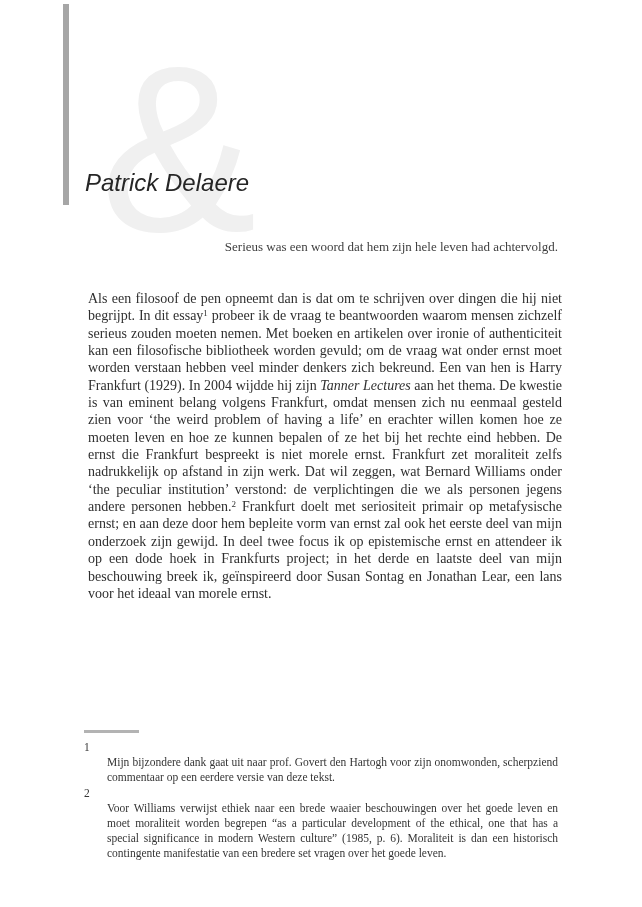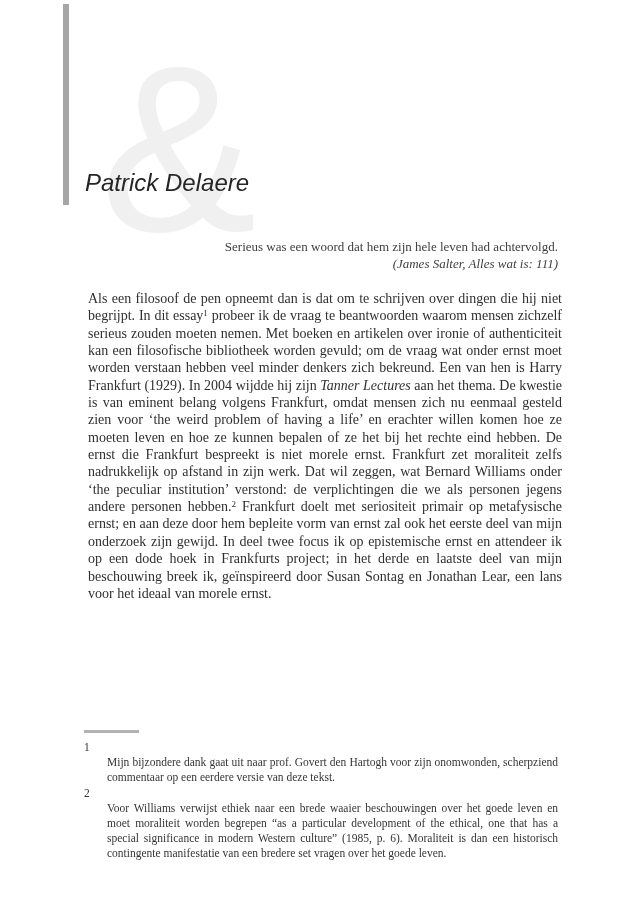--- a/index.html
+++ b/index.html
@@ -133,21 +133,20 @@
 
   <div class="accent-bar"></div>
 
   <div class="watermark">&amp;</div>
 
 
   <div class="author">Patrick Delaere</div>
 
   <div class="epigraph">
     <div class="epigraph-quote">Serieus was een woord dat hem zijn hele leven had achtervolgd.</div>
-    <div class="epigraph-attribution">(James Salter, Alles wat is: 111)</div>
   </div>
 
   <p class="body-text"><span>Als een filosoof de pen opneemt dan is dat om te schrijven over dingen die hij niet begrijpt. In dit essay</span><sup class="fn-ref">1</sup><span> probeer ik de vraag te beantwoorden waarom mensen zichzelf serieus zouden moeten nemen. Met boeken en artikelen over ironie of authenticiteit kan een filosofische bibliotheek worden gevuld; om de vraag wat onder ernst moet worden verstaan hebben veel minder denkers zich bekreund. Een van hen is Harry Frankfurt (1929). In 2004 wijdde hij zijn </span><span class="italic">Tanner Lectures</span><span> aan het thema. De kwestie is van eminent belang volgens Frankfurt, omdat mensen zich nu eenmaal gesteld zien voor ‘the weird problem of having a life’ en erachter willen komen hoe ze moeten leven en hoe ze kunnen bepalen of ze het bij het rechte eind hebben. De ernst die Frankfurt bespreekt is niet morele ernst. Frankfurt zet moraliteit zelfs nadrukkelijk op afstand in zijn werk. Dat wil zeggen, wat Bernard Williams onder ‘the peculiar institution’ verstond: de verplichtingen die we als personen jegens andere personen hebben.</span><sup class="fn-ref">2</sup><span> Frankfurt doelt met seriositeit primair op metafysische ernst; en aan deze door hem bepleite vorm van ernst zal ook het eerste deel van mijn onderzoek zijn gewijd. In deel twee focus ik op epistemische ernst en attendeer ik op een dode hoek in Frankfurts project; in het derde en laatste deel van mijn beschouwing breek ik, geïnspireerd door Susan Sontag en Jonathan Lear, een lans voor het ideaal van morele ernst.</span></p>
 
   <div class="fn-rule"></div>
 
   <div class="footnotes">
     <div class="footnote">
       <span class="fn-num">1</span>
       <span class="fn-text">Mijn bijzondere dank gaat uit naar prof. Govert den Hartogh voor zijn onomwonden, scherpziend commentaar op een eerdere versie van deze tekst.</span>

